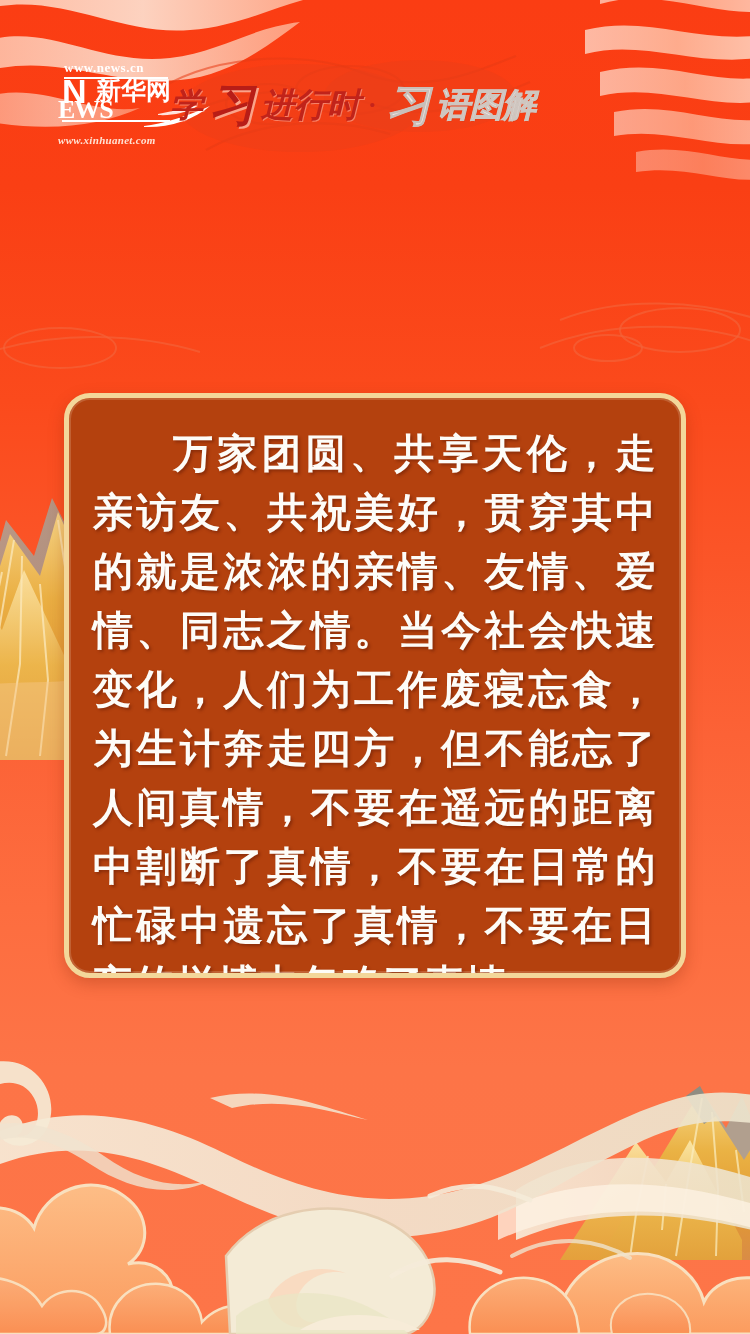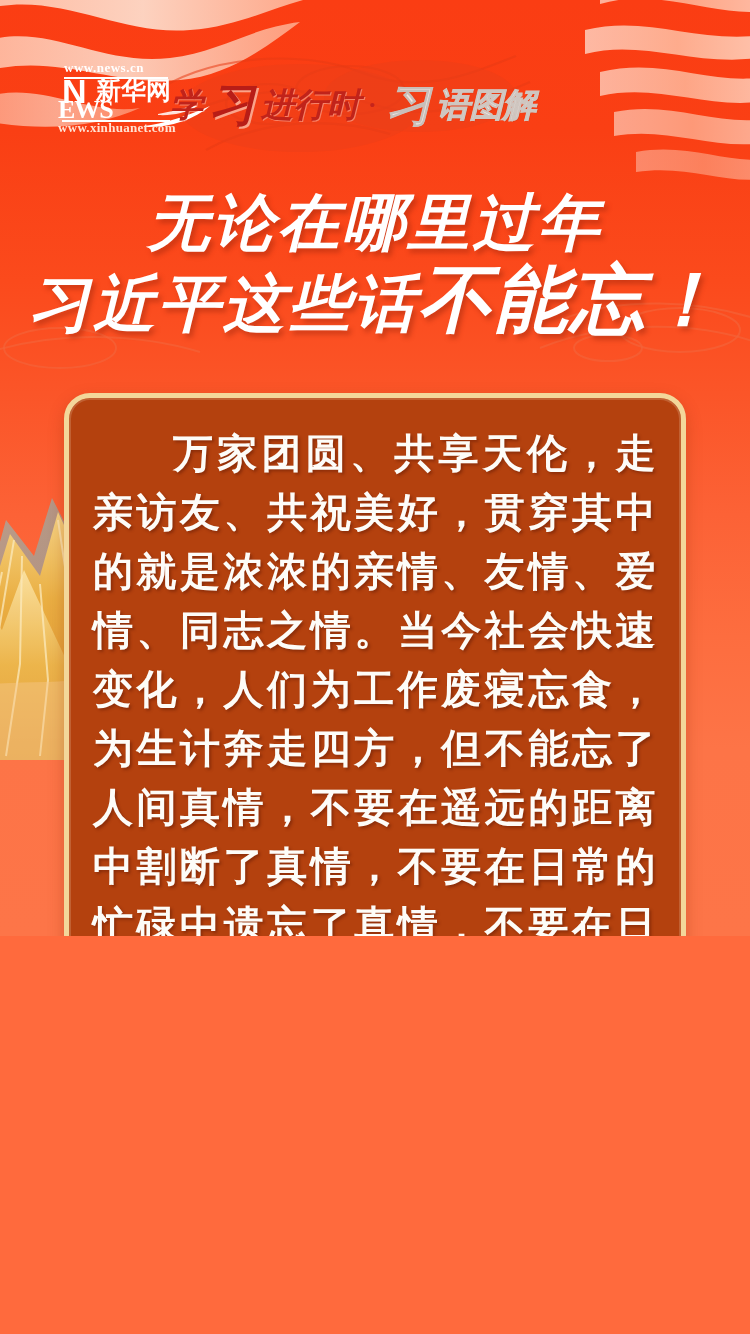--- a/index.html
+++ b/index.html
@@ -4,21 +4,21 @@
 <style>
   html,body{margin:0;padding:0;}
   body{
     width:750px;height:1334px;
     background:#ff6a3d;
     font-family:"Liberation Serif",serif;
     overflow:hidden;
   }
   #poster{
     position:relative;
-    width:750px;height:936px;
+    width:750px;height:1334px;
     overflow:hidden;
     background:linear-gradient(180deg,
        #fb3d13 0%,
        #fa3f14 14%,
        #fb4a1c 30%,
        #fb5528 42%,
        #fc6236 55%,
        #fd6d3f 68%,
        #fd7447 80%,
        #fd7548 100%);
@@ -58,24 +58,25 @@
   .logo-cn{
     position:absolute;left:62px;top:16px;
     font-size:25px;line-height:25px;color:#fff;font-weight:700;
     font-family:"Liberation Serif",serif;
     letter-spacing:0px;
   }
   .logo-swoosh{
     position:absolute;left:108px;top:44px;width:70px;height:22px;
   }
   .logo-url-bot{
-    position:absolute;left:24px;top:58px;
-    font-family:"Liberation Serif",serif;
-    font-size:13px;letter-spacing:.3px;color:#ffe3d4;font-weight:700;
+    position:absolute;left:24px;top:72px;
+    font-family:"Liberation Serif",serif;
+    font-size:11px;letter-spacing:.3px;color:#ffe3d4;font-weight:700;
     white-space:nowrap;
+    font-style:italic;
   }
   #tagline{
     position:absolute;left:170px;top:72px;height:66px;
     display:flex;align-items:center;gap:4px;
     white-space:nowrap;
   }
   .tag-dark{
     font-family:"Liberation Serif",serif;
     font-weight:700;font-style:italic;
     font-size:33px;color:#c1231a;
@@ -338,24 +339,20 @@
     <div id="tagline">
       <span class="tag-dark">学</span>
       <span class="tag-xi">习</span>
       <span class="tag-dark">进行时</span>
       <span class="tag-dot">·</span>
       <span class="tag-xi2">习</span>
       <span class="tag-light">语图解</span>
     </div>
   </div>
 
-  <div id="title">
-    <span class="title-line l1">无论在哪里过年</span>
-    <span class="title-line l2"><span>习近平这些话</span><span class="big">不能忘！</span></span>
-  </div>
 
   <div id="card">
     <div id="card-inner">
       <p id="quote">万家团圆、共享天伦，走亲访友、共祝美好，贯穿其中的就是浓浓的亲情、友情、爱情、同志之情。当今社会快速变化，人们为工作废寝忘食，为生计奔走四方，但不能忘了人间真情，不要在遥远的距离中割断了真情，不要在日常的忙碌中遗忘了真情，不要在日夜的拼搏中忽略了真情。</p>
     </div>
   </div>
 
 </div>
 
 </body></html>

